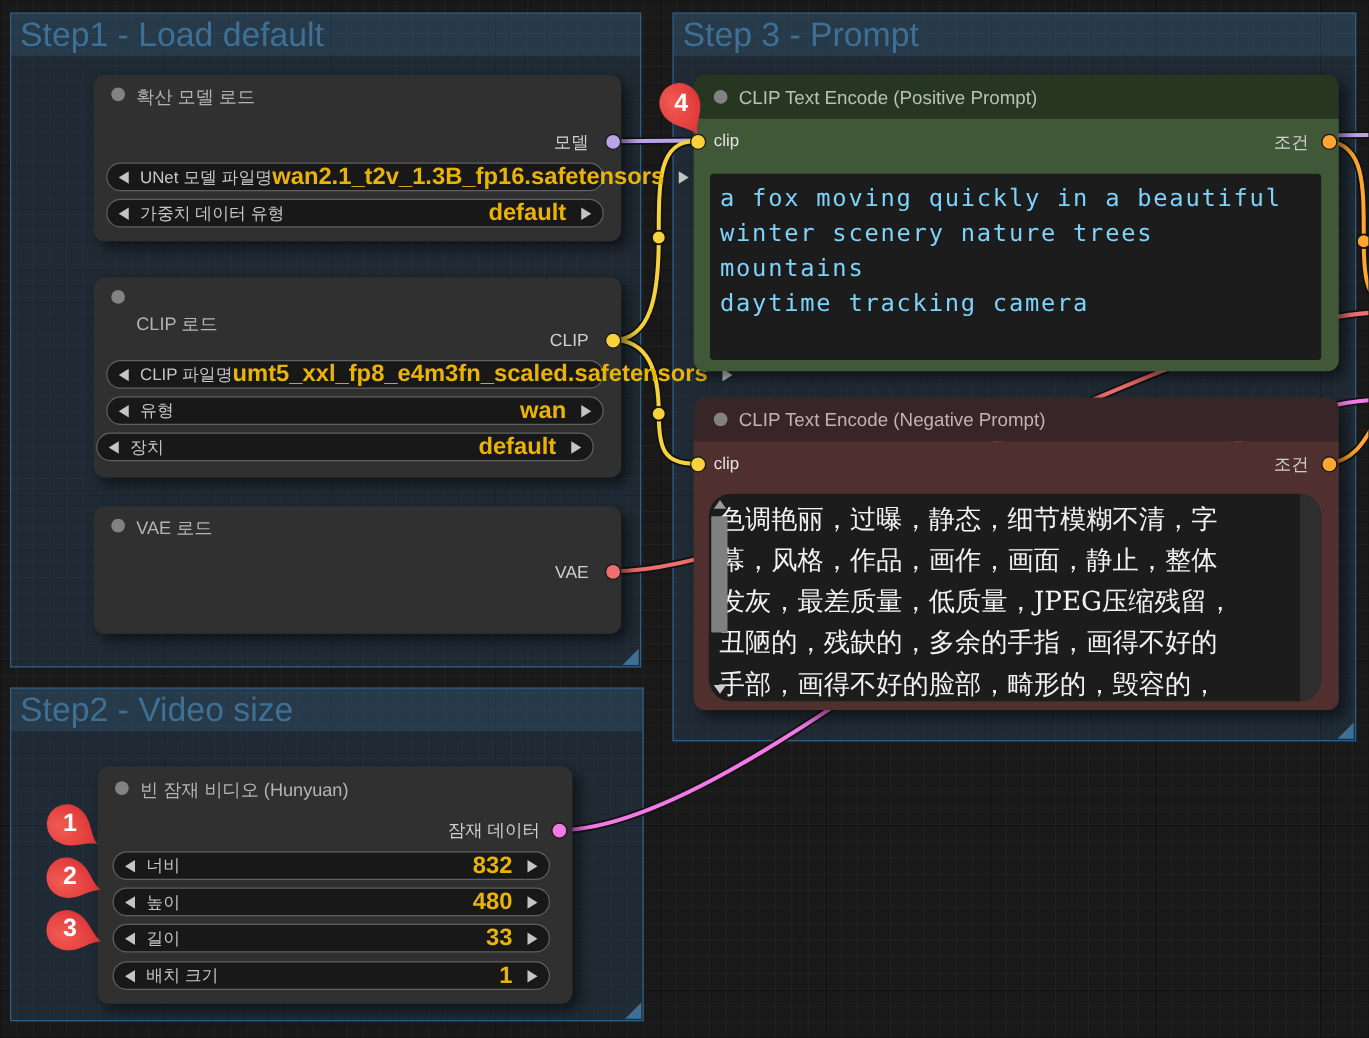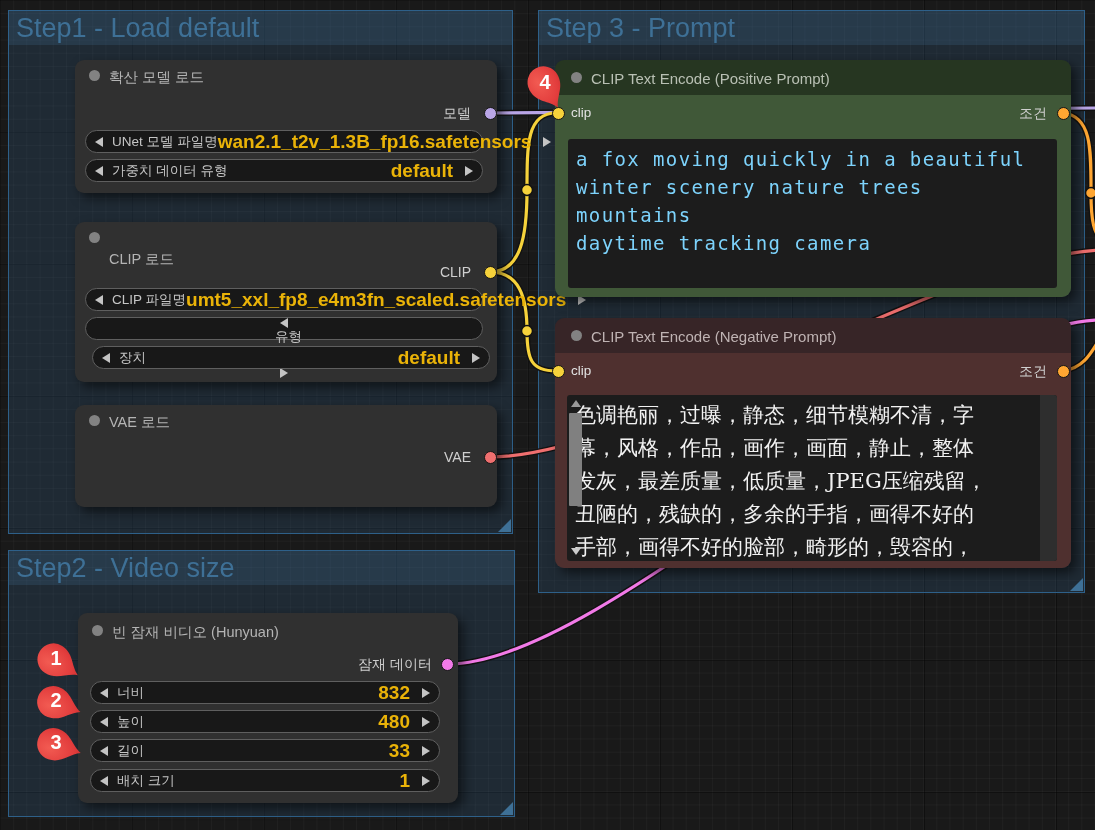--- a/index.html
+++ b/index.html
@@ -128,27 +128,27 @@
       <span class="tdot" style="left:14px;top:10px;"></span>
       <span class="ntitle" style="left:34px;top:8px;margin-top:20px;">CLIP 로드</span>
       <span class="slot-label" style="right:26px;top:42px;">CLIP</span>
       <span class="slot" style="left:409px;top:44px;background:#f6d23b;"></span>
       <div class="widget" style="left:10px;top:66px;width:398px;">
         <span class="wal"></span>
         <span class="wlabel">CLIP 파일명</span>
         <span class="wvalue">umt5_xxl_fp8_e4m3fn_scaled.safetensors</span>
         <span class="war"></span>
       </div>
-      <div class="widget" style="left:10px;top:95px;width:398px;flex-direction:column;">
+      <div class="widget" style="left:10px;top:95px;width:398px;">
         <span class="wal"></span>
         <span class="wlabel">유형</span>
         <span class="wvalue">wan</span>
         <span class="war"></span>
       </div>
-      <div class="widget" style="left:17px;top:124px;width:398px;text-align:center;">
+      <div class="widget" style="left:2px;top:124px;width:398px;text-align:center;">
         <span class="wal"></span>
         <span class="wlabel">장치</span>
         <span class="wvalue">default</span>
         <span class="war"></span>
       </div>
     </div>
 
     <div class="node node-dark" style="left:75px;top:405px;width:422px;height:102px;">
       <span class="tdot" style="left:14px;top:10px;"></span>
       <span class="ntitle" style="left:34px;top:8px;">VAE 로드</span>
@@ -203,21 +203,21 @@
 
     <div class="node" style="left:555px;top:318px;width:516px;height:250px;">
       <div class="node-head" style="background:#372527;"></div>
       <div class="node-body" style="background:#4f302f;"></div>
       <span class="tdot" style="left:16px;top:12px;"></span>
       <span class="ntitle" style="left:36px;top:10px;color:#bfb3b3;font-size:15px;">CLIP Text Encode (Negative Prompt)</span>
       <span class="slot" style="left:-3px;top:47px;background:#f6d23b;"></span>
       <span class="slot-label" style="left:16px;top:45px;font-size:13.5px;color:#e2e2e2;">clip</span>
       <span class="slot-label" style="right:24px;top:45px;">조건</span>
       <span class="slot" style="left:502px;top:47px;background:#ffa632;"></span>
-      <div class="ta" style="left:12px;top:77px;width:490px;height:166px;">
+      <div class="ta" style="left:12px;top:77px;width:490px;height:166px;border-radius:18px;">
         <div class="ta-neg">色调艳丽，过曝，静态，细节模糊不清，字
 幕，风格，作品，画作，画面，静止，整体
 发灰，最差质量，低质量，JPEG压缩残留，
 丑陋的，残缺的，多余的手指，画得不好的
 手部，画得不好的脸部，畸形的，毁容的，</div>
         <div class="sb-track" style="right:0;top:0;height:166px;"></div>
         <div class="sb-up" style="right:0;top:5px;"></div>
         <div class="sb-thumb" style="right:0;top:18px;height:93px;"></div>
         <div class="sb-down" style="right:0;bottom:6px;"></div>
       </div>

